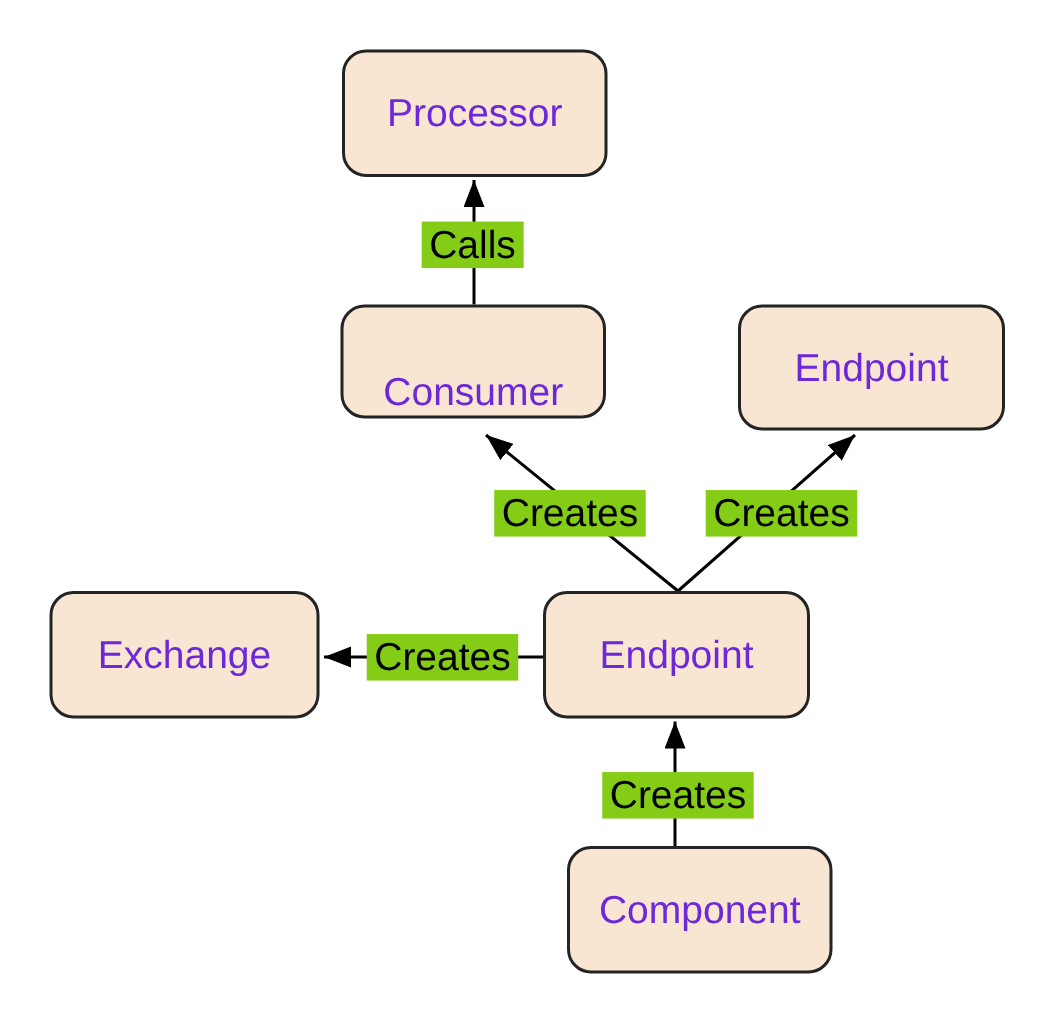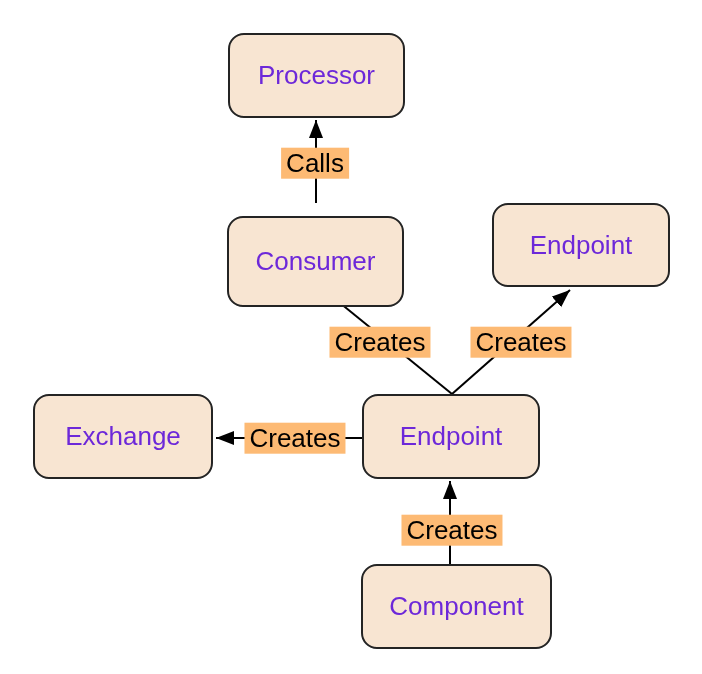--- a/index.html
+++ b/index.html
@@ -34,34 +34,34 @@
     border-radius: 16px;
     display: flex;
     align-items: center;
     justify-content: center;
     font-size: 26px;
     color: #6d28d9;
   }
   .edge-label {
     position: absolute;
     transform: translate(-50%, -50%);
-    background: #fdba74;
+    background: #84cc16;
     padding: 1px 5px;
     font-size: 26px;
     line-height: 1.1;
     color: #000000;
     white-space: nowrap;
     text-align: center;
   }
   #n-processor { left: 228px; top: 33px;  width: 177px; height: 85px; }
-  #n-consumer  { left: 227px; top: 216px; width: 177px; height: 91px; }
+  #n-consumer  { left: 227px; top: 203px; width: 177px; height: 76px; align-items: flex-end; }
   #n-producer  { left: 492px; top: 203px; width: 178px; height: 84px; }
   #n-exchange  { left: 33px;  top: 394px; width: 180px; height: 85px; }
   #n-endpoint  { left: 362px; top: 394px; width: 178px; height: 85px; }
-  #n-component { left: 361px; top: 564px; width: 191px; height: 85px; }
+  #n-component { left: 378px; top: 564px; width: 177px; height: 85px; }
 
   #el-0 { left: 315px; top: 163px; }
   #el-1 { left: 380px; top: 342px; }
   #el-2 { left: 521px; top: 342px; }
   #el-3 { left: 295px; top: 438px; }
   #el-4 { left: 452px; top: 530px; }
 </style>
 </head>
 <body>
 

